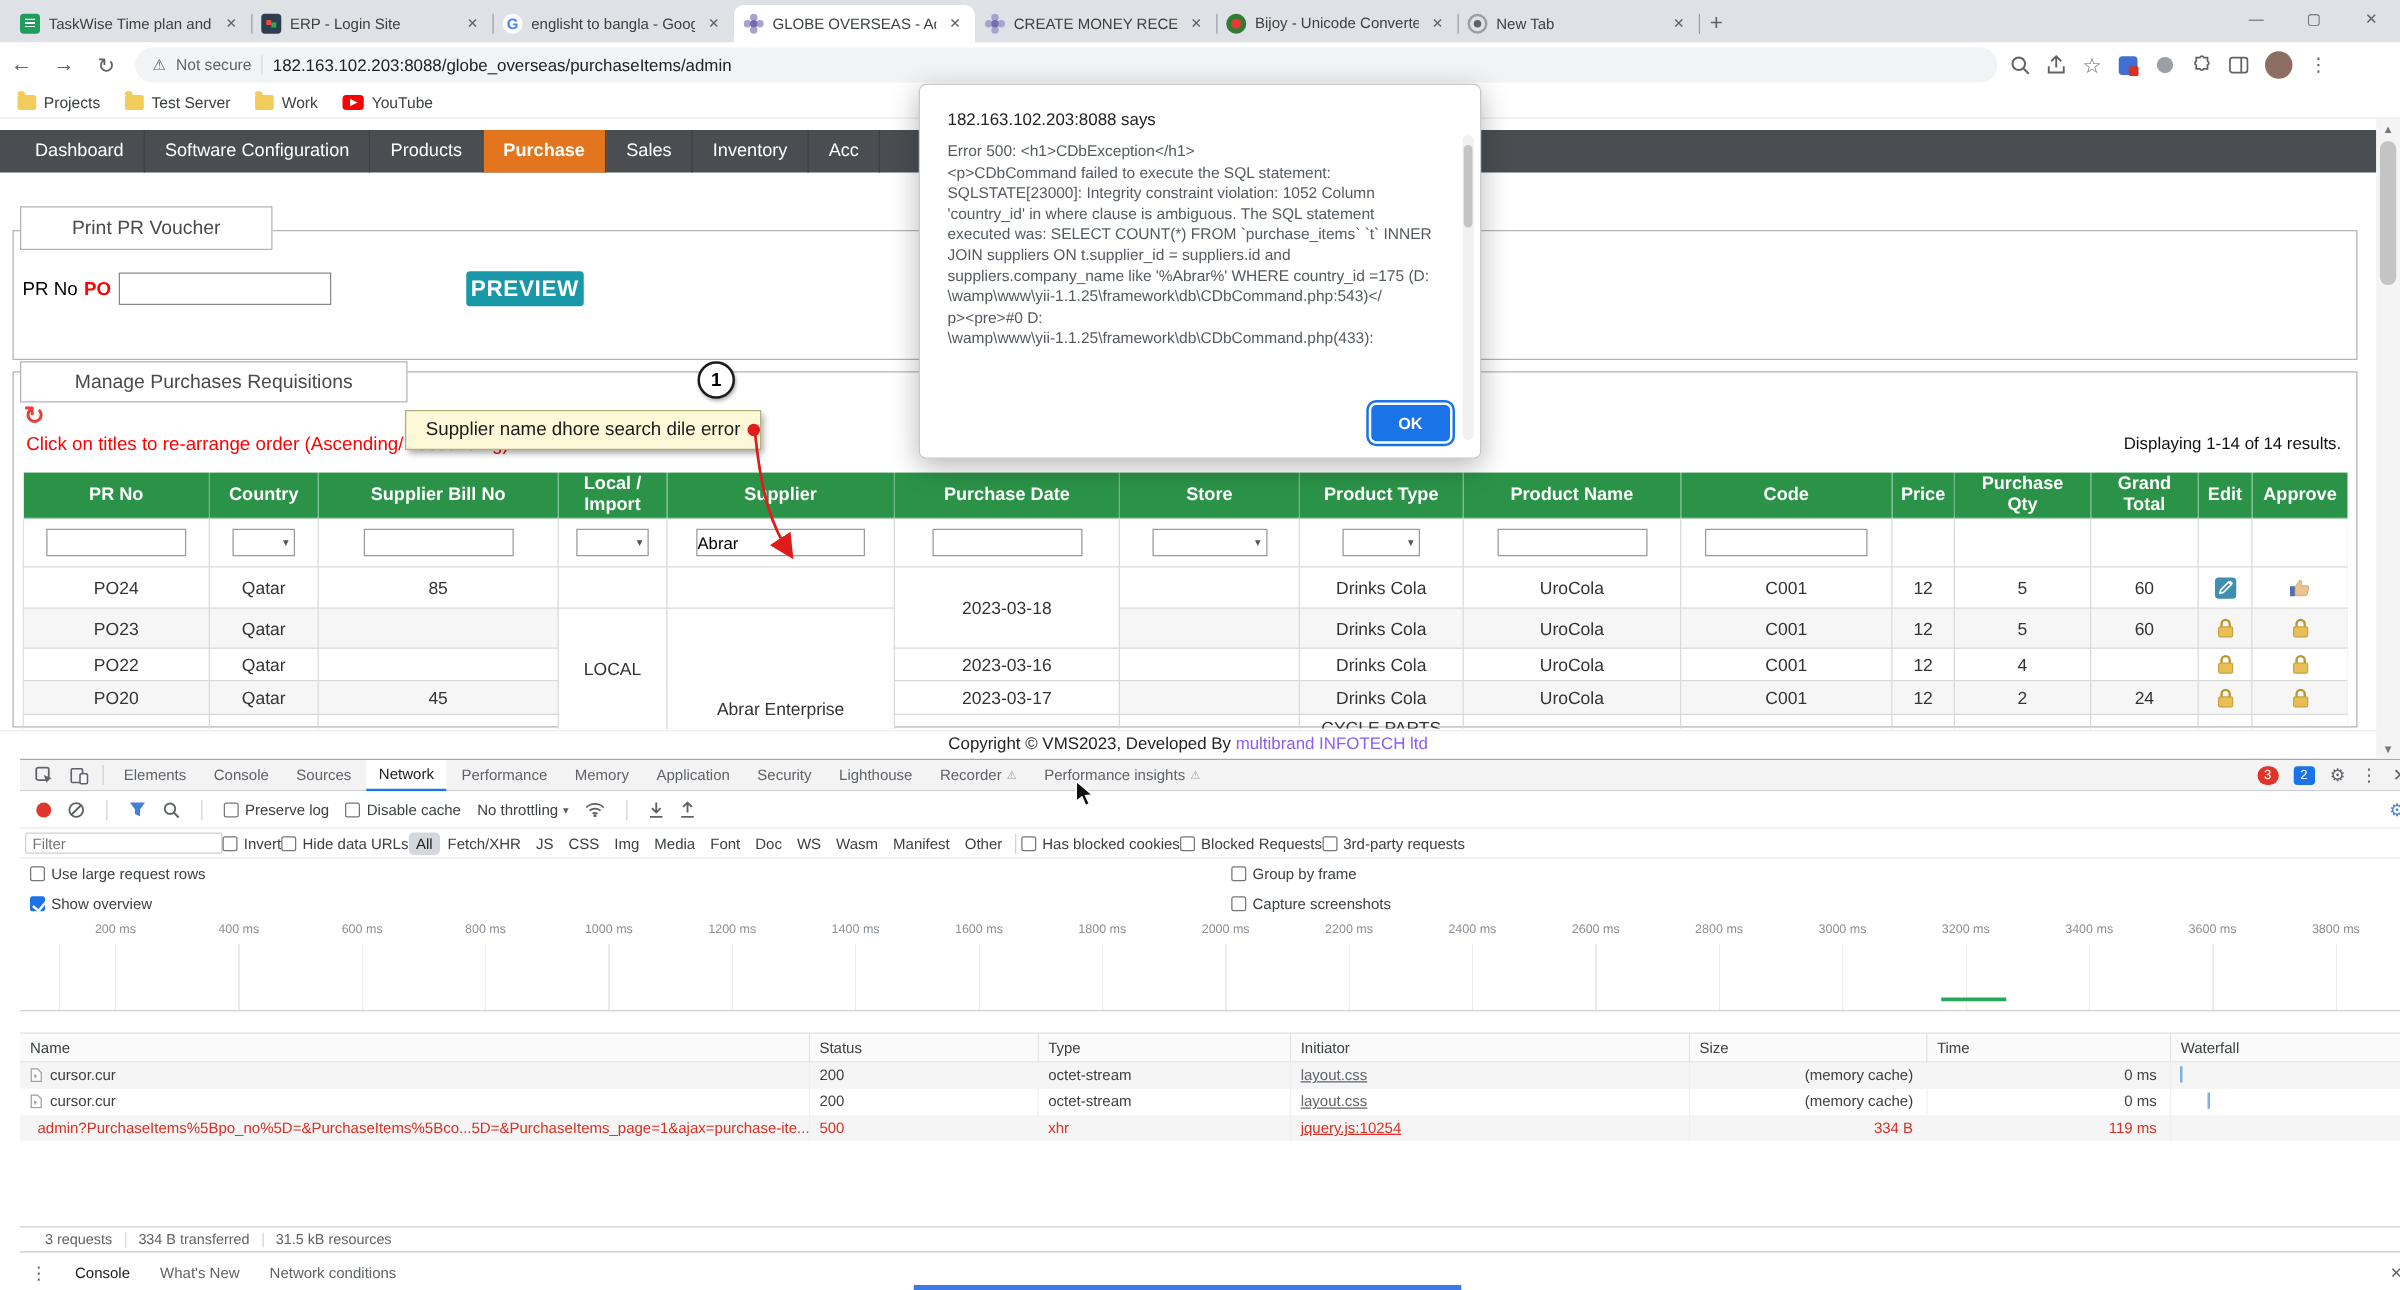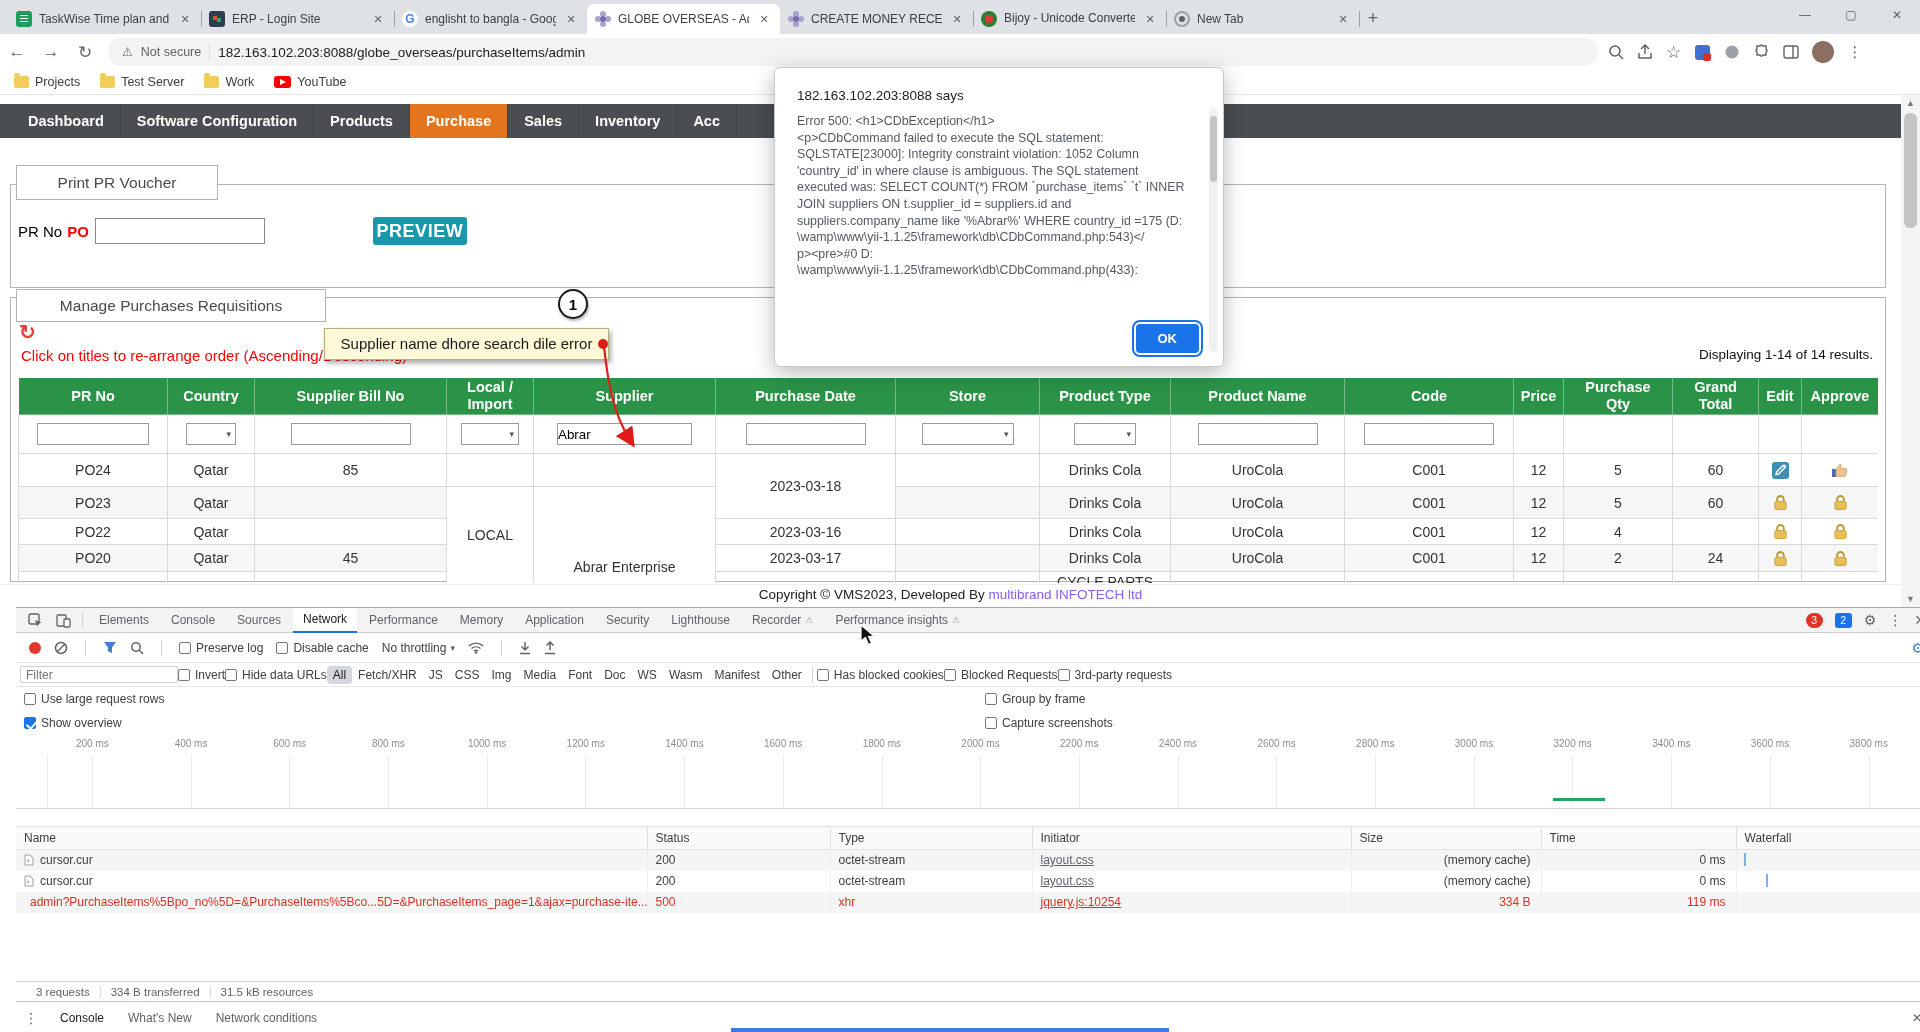--- a/index.html
+++ b/index.html
@@ -42,21 +42,21 @@
   
   #bookmarks { left:0; top:70px; width:1920px; height:25px; background:#fff; border-bottom:1px solid #e8e8e8; display:flex; align-items:center; gap:20px; padding-left:14px; font-size:12.5px; color:#3c4043; }
   .bm { display:flex; align-items:center; gap:6px; }
   .folder { width:15px; height:12px; background:#f3cd5c; border-radius:2px; position:relative; }
   .folder::before { content:""; position:absolute; top:-3px; left:0; width:6px; height:3px; background:#f3cd5c; border-radius:2px 2px 0 0; }
   .yt { width:17px; height:12px; background:#f00; border-radius:3px; position:relative; }
   .yt::after { content:""; position:absolute; left:6px; top:3px; border-left:6px solid #fff; border-top:3px solid transparent; border-bottom:3px solid transparent; }
 
   
   #navmenu { left:0; top:104px; width:1901px; height:34px; background:#4a4e52; display:flex; padding-left:12px; }
-  .mitem { color:#fff; font-size:14.5px; line-height:34px; padding:0 16px; border-right:1px solid #3e4246; white-space:nowrap;font-weight:bold; }
+  .mitem { color:#fff; font-size:14.5px; line-height:34px; padding:0 16px; border-right:1px solid #3e4246; white-space:nowrap; }
   .mitem.active { background:#e2751d; font-weight:bold; }
 
   
   fieldset.fs { position:absolute; border:1px solid #b4b4b4; background:#fff; }
   .legendbox { position:absolute; background:#fff; border:1px solid #b4b4b4; text-align:center; color:#4a4a4a; font-size:15.5px; }
   #voucher-fs { left:10px; top:184px; width:1876px; height:104px; }
   #voucher-legend { left:5px; top:-20px; width:202px; height:35px; line-height:33px; }
   #voucher-row { position:absolute; left:7px; top:32px; display:flex; align-items:center; }
   #voucher-row .lbl { font-size:15px; color:#000; }
   #voucher-row .accent { font-weight:bold; color:#f00; margin:0 6px 0 5px; }
@@ -144,21 +144,21 @@
   .sortmark { position:absolute; right:4px; top:6px; color:#5f6368; font-size:8px; }
   #dt-summary { top:373px; height:20px; border-top:1px solid #d0d0d0; color:#5f6368; font-size:11.5px; gap:0; padding-left:10px; }
   #dt-summary span { padding:0 10px; border-right:1px solid #d8d8d8; }
   #dt-summary span:last-child { border-right:none; }
   #dt-drawer { top:393px; height:32px; border-top:1px solid #c9c9c9; gap:20px; padding-left:8px; background:#fff; }
   .drtab { font-size:12px; color:#5f6368; padding:3px 2px; }
   .drtab.active { color:#202124; }
   #drawer-close { margin-left:auto; margin-right:14px; color:#5f6368; font-size:12px; }
 
   
-  #alert { left:735px; top:67px; width:450px; height:300px; background:#fff; border:1px solid #c9c9c9; border-radius:6px; box-shadow:0 6px 22px rgba(0,0,0,.28); z-index:30;margin-left:39px; }
+  #alert { left:735px; top:67px; width:450px; height:300px; background:#fff; border:1px solid #c9c9c9; border-radius:6px; box-shadow:0 6px 22px rgba(0,0,0,.28); z-index:30; }
   #alert .atitle { padding:20px 22px 0; font-size:13.5px; color:#202124; }
   #alert .abody { padding:10px 30px 0 22px; font-size:12.4px; line-height:16.6px; color:#545a60; white-space:pre-wrap; height:206px; overflow:hidden; word-break:break-all; }
   #alert-ok { position:absolute; right:24px; bottom:13px; background:#1a73e8; color:#fff; border:none; border-radius:4px; font-size:13px; font-weight:bold; padding:7px 22px; outline:2px solid #1a73e8; outline-offset:2px; }
   #alert-sb { position:absolute; right:5px; top:40px; width:9px; height:244px; background:#f1f1f1; border-radius:5px; }
   #alert-sb i { position:absolute; left:1px; top:8px; width:7px; height:66px; background:#c4c4c4; border-radius:4px; }
 
   #blue-strip { left:731px; top:1028px; width:438px; height:4px; background:#3f79e8; z-index:40; }
   #cursor { left:858px; top:624px; z-index:50; }
 </style>
 </head>

